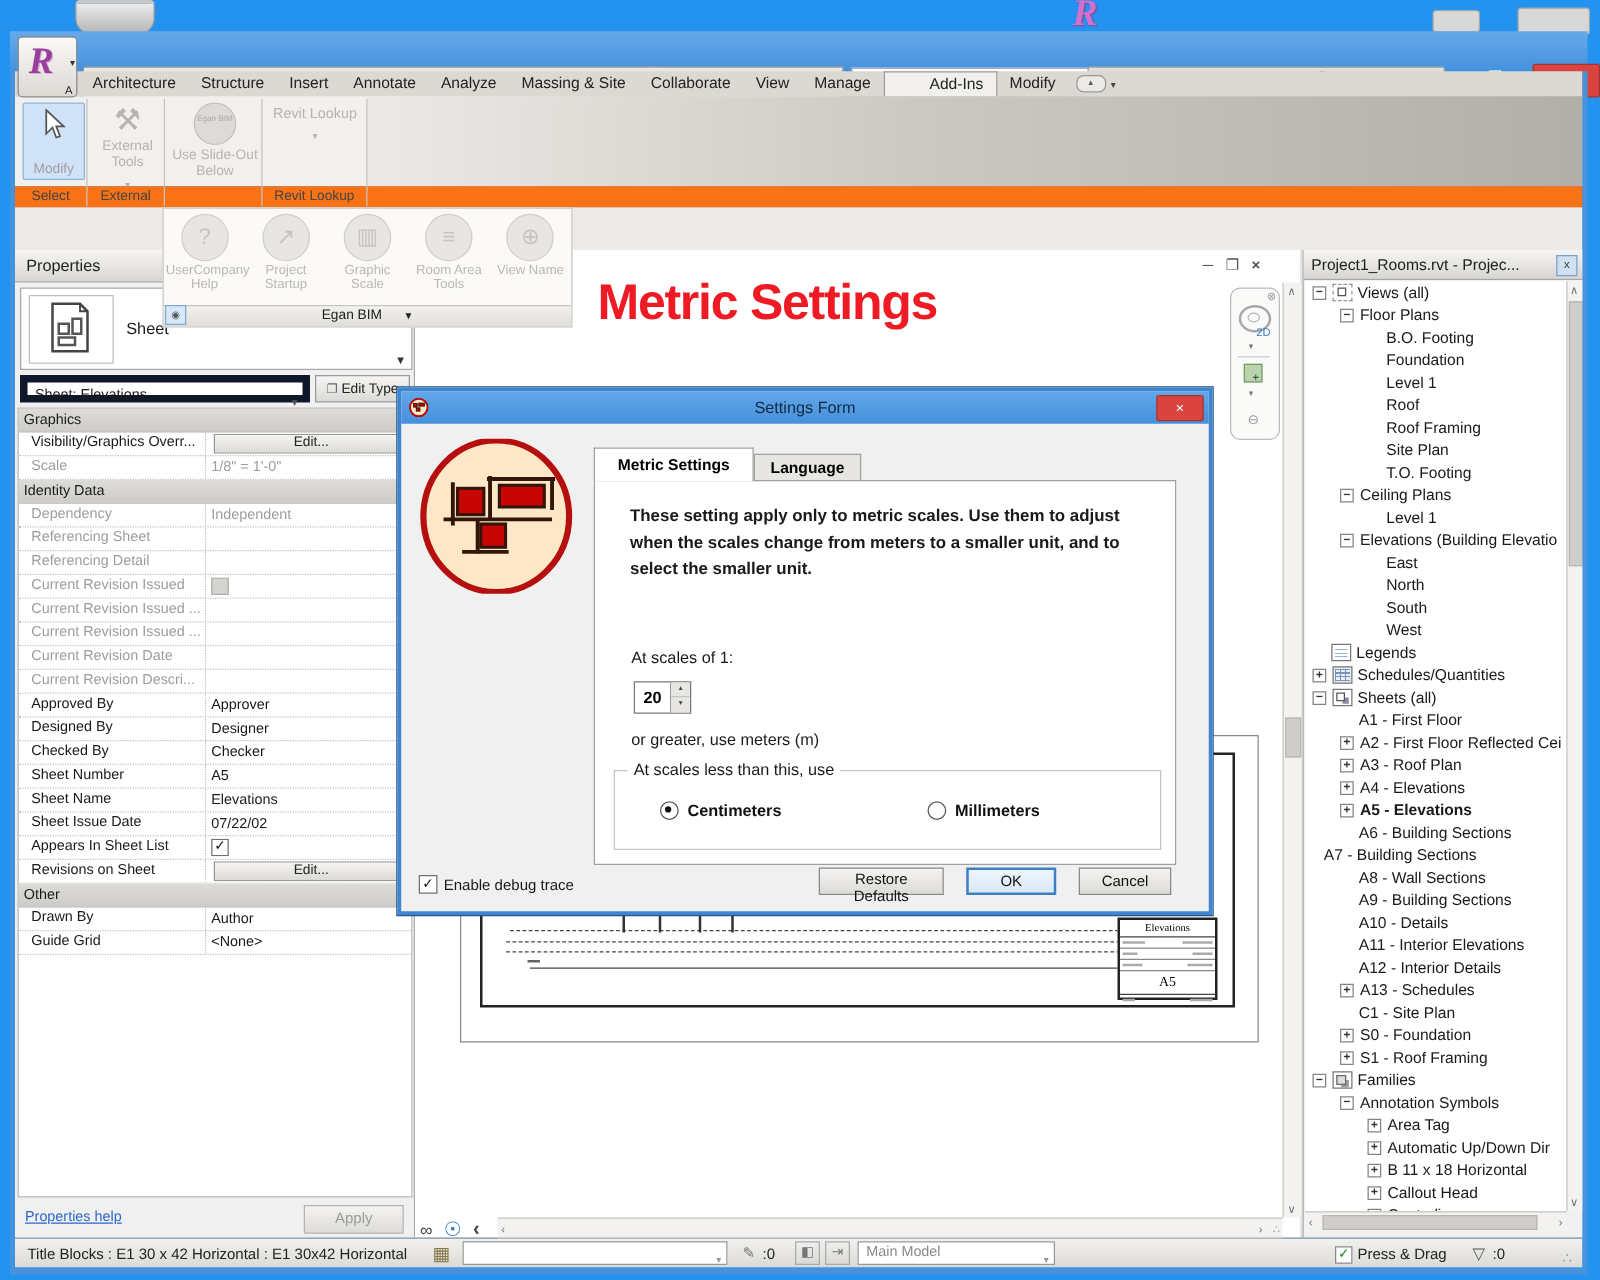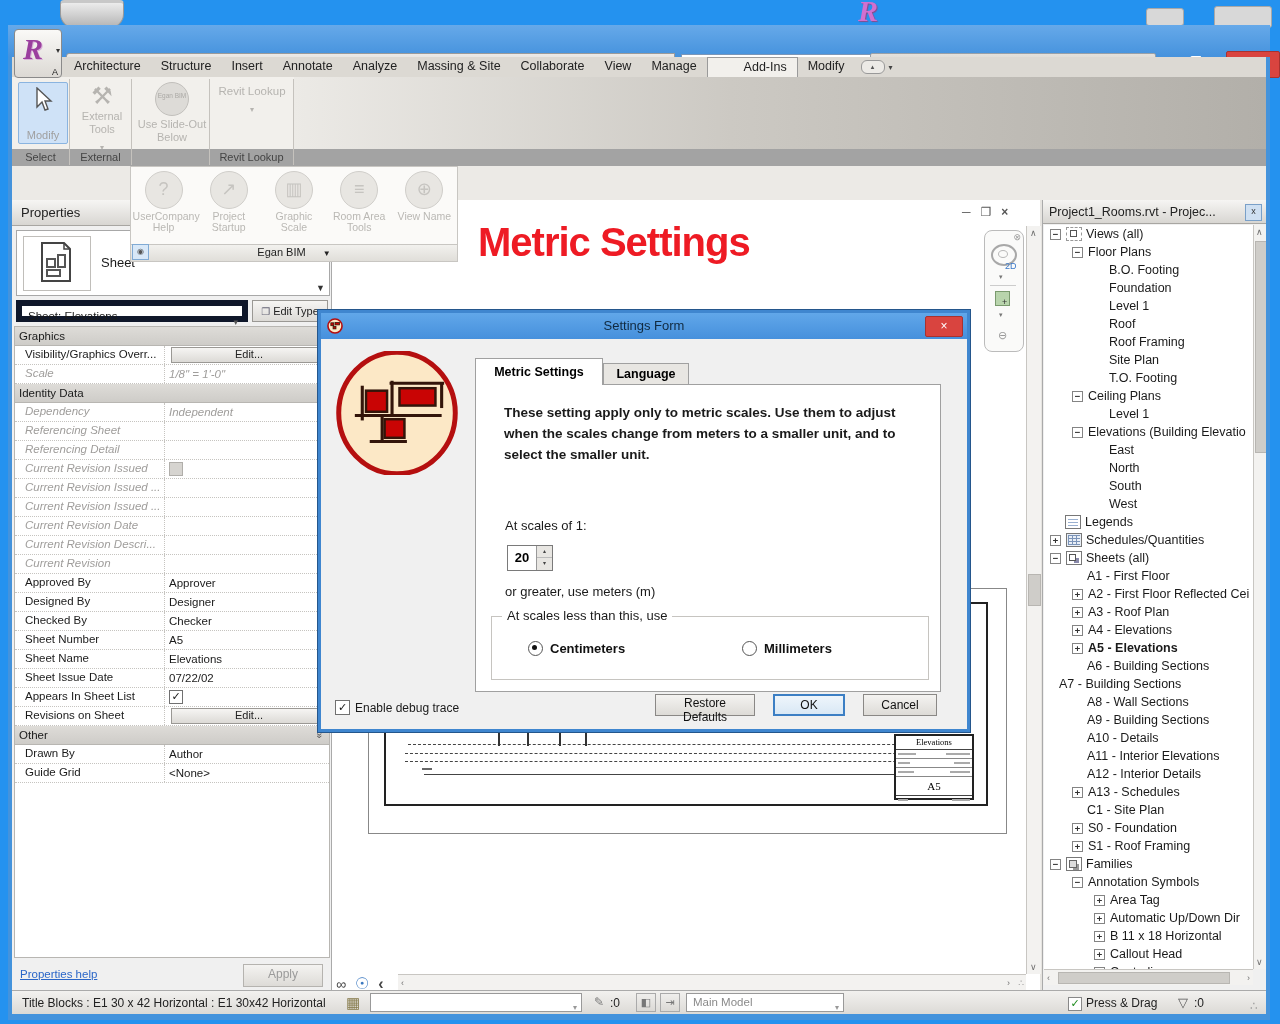--- a/index.html
+++ b/index.html
@@ -34,21 +34,21 @@
   #ribbon-toggle .pill{width:22px;height:12px;border:1px solid #999;border-radius:6px;background:#eceae6;font-size:7px;color:#555;text-align:center;line-height:11px;}
   #ribbon-toggle .car{font-size:8px;color:#444;}
   
   #ribbon{position:absolute;left:12px;top:77px;width:1254px;height:72px;background:#f2f0ec;}
   #ribbonright{position:absolute;left:282px;top:0;right:0;height:72px;background:linear-gradient(90deg,#eceae6,#ccc9c3 45%,#b2afa9);}
   .rsep{position:absolute;top:2px;height:86px;width:1px;background:#c5c2bd;}
   #modifybtn{position:absolute;left:6px;top:5px;width:48px;height:60px;background:#cfe2f7;border:1px solid #8ab4e0;border-radius:2px;text-align:center;}
   #modifybtn .lbl{position:absolute;bottom:2px;width:100%;font-size:11px;color:#a0a0a0;}
   .ribicon{color:#b6b4b0;}
   .riblabel{font-size:11px;color:#b6b4b0;text-align:center;line-height:13px;}
-  #panellabels{position:absolute;left:12px;top:149px;width:1254px;height:17px;background:#a3a3a3;border-bottom:1px solid #c0beba;}
+  #panellabels{position:absolute;left:12px;top:149px;width:1254px;height:17px;background:#f97316;border-bottom:1px solid #c0beba;}
   .plab{position:absolute;top:0;height:16px;font-size:11px;color:#444;text-align:center;line-height:16px;border-right:1px solid #c5c2bd;}
   #optionsbar{position:absolute;left:12px;top:166px;width:1254px;height:34px;background:#eceae6;border-bottom:1px solid #b5b3ae;}
   
   #slideout{position:absolute;left:130px;top:166px;width:328px;height:96px;background:#fbfaf8;border:1px solid #c8c6c2;z-index:30;box-sizing:border-box;}
   #soitems{display:flex;justify-content:space-around;padding-top:4px;}
   .soitem{width:62px;text-align:center;}
   .socirc{width:36px;height:36px;border-radius:50%;background:#e8e6e2;border:1px solid #d0ceca;color:#c6c4c0;font-size:18px;line-height:34px;margin:0 auto 2px;}
   .solabel{font-size:10.5px;color:#bab8b4;line-height:11px;}
   #sofooter{position:absolute;left:0;bottom:0;width:100%;height:16px;background:linear-gradient(#f2f1ee,#e0ded9);border-top:1px solid #c8c6c2;font-size:11px;color:#222;text-align:center;line-height:15px;}
   #sopin{position:absolute;left:1px;bottom:1px;width:15px;height:14px;background:#d8e8f8;border:1px solid #80aad4;font-size:8px;line-height:13px;color:#555;text-align:center;}
@@ -64,21 +64,21 @@
   #typesel .dd{position:absolute;right:4px;bottom:2px;font-size:9px;color:#333;}
   #instrow{position:absolute;left:4px;top:100px;width:232px;height:22px;background:#fff;border:6px solid #0f172a;font-size:11.5px;color:#1a1a1a;line-height:20px;padding-left:6px;box-sizing:border-box;}
   #instrow .dd{position:absolute;right:4px;top:6px;font-size:9px;color:#555;}
   #edittype{position:absolute;left:240px;top:100px;width:76px;height:22px;background:linear-gradient(#f6f5f3,#dcdad6);border:1px solid #9a9894;font-size:11px;color:#222;display:flex;align-items:center;justify-content:center;gap:3px;box-sizing:border-box;}
   #pgridwrap{position:absolute;left:2px;top:126px;width:316px;height:632px;border:1px solid #b8b6b2;background:#fff;box-sizing:border-box;}
   .prow{display:flex;height:18px;border-bottom:1px dotted #c6c4c0;align-items:center;font-size:11.5px;}
   .psec{display:flex;height:18px;background:linear-gradient(#dedcd8,#ceccc8);border-bottom:1px solid #b8b6b2;align-items:center;font-size:11.5px;color:#1a1a1a;padding-left:4px;justify-content:space-between;}
   .psec .chev{transform:rotate(90deg);font-size:10px;color:#555;margin-right:6px;}
   .plabel{width:150px;padding-left:10px;border-right:1px dotted #c6c4c0;color:#1a1a1a;height:100%;line-height:17px;white-space:nowrap;overflow:hidden;box-sizing:border-box;flex:none;}
   .pval{flex:1;padding-left:4px;color:#1a1a1a;white-space:nowrap;overflow:hidden;display:flex;align-items:center;}
-  .muted{color:#9f9d9b;font-style:italic;}
+  .muted{color:#9f9d9b;}
   .pbtn{flex:1;margin:0 2px;height:14px;background:linear-gradient(#f6f5f3,#dcdad6);border:1px solid #9a9894;font-size:11px;text-align:center;line-height:13px;color:#222;}
   .pcb{width:12px;height:12px;border:1px solid #707070;background:#fff;font-size:11px;line-height:11px;text-align:center;color:#111;}
   .pcb.dis{background:#d6d4d0;border-color:#b0aeaa;}
   #propsfoot{position:absolute;left:0;bottom:0;width:100%;height:30px;background:#f0f0f0;}
   #phelp{position:absolute;left:8px;top:8px;font-size:11.5px;color:#2a66c8;text-decoration:underline;}
   #papply{position:absolute;right:8px;top:4px;width:78px;height:21px;background:linear-gradient(#f4f3f1,#dddbd7);border:1px solid #b5b3af;color:#9a9a9a;font-size:12px;text-align:center;line-height:19px;}
   
   #draw{position:absolute;left:332px;top:200px;width:708px;height:790px;background:#fff;}
   #mdictl{position:absolute;left:630px;top:5px;display:flex;gap:10px;color:#555;font-size:12px;}
   #navbar{position:absolute;left:652px;top:30px;width:38px;height:120px;border:1px solid #bbb;border-radius:8px;background:rgba(250,250,248,0.9);}
@@ -385,24 +385,20 @@
           </div>
           <div class="prow">
             <div class="plabel muted">Current Revision Date</div>
             <div class="pval muted"></div>
           </div>
           <div class="prow">
             <div class="plabel muted">Current Revision Descri...</div>
             <div class="pval muted"></div>
           </div>
           <div class="prow">
-            <div class="plabel muted">Current Revision</div>
-            <div class="pval muted"></div>
-          </div>
-          <div class="prow">
             <div class="plabel">Approved By</div>
             <div class="pval">Approver</div>
           </div>
           <div class="prow">
             <div class="plabel">Designed By</div>
             <div class="pval">Designer</div>
           </div>
           <div class="prow">
             <div class="plabel">Checked By</div>
             <div class="pval">Checker</div>

